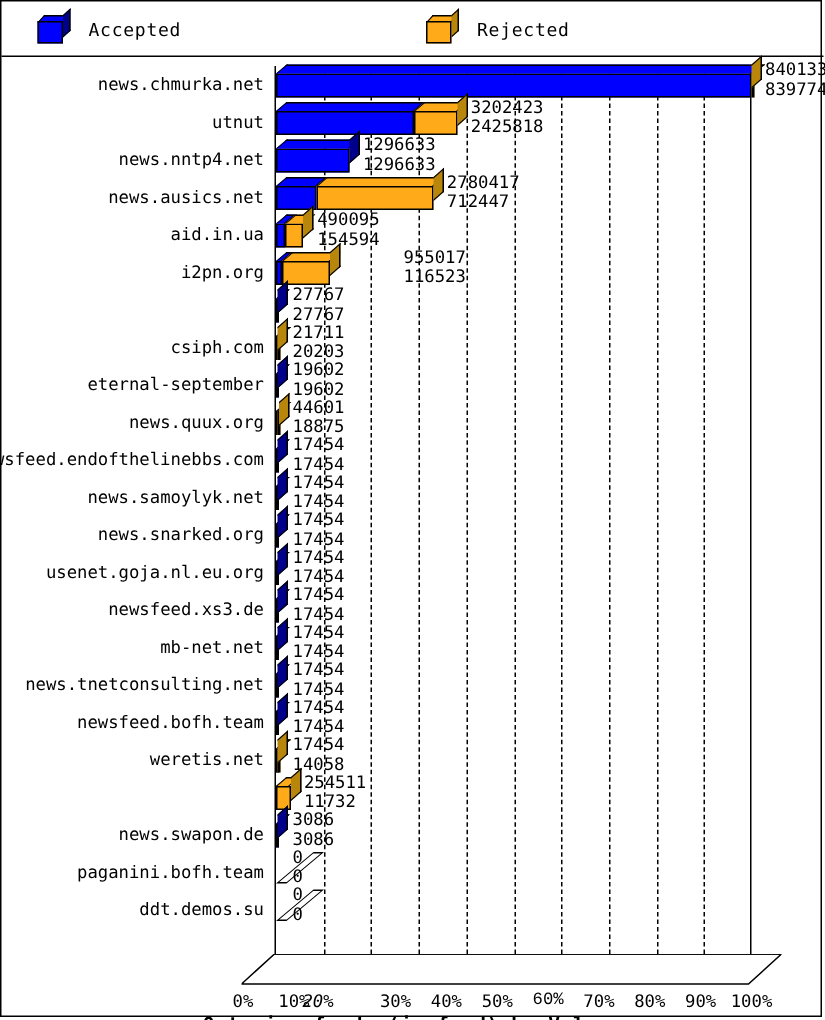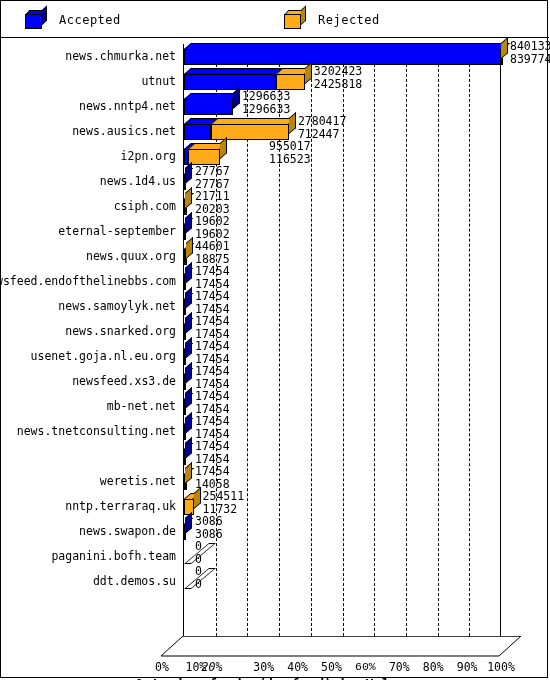--- a/index.html
+++ b/index.html
@@ -194,37 +194,52 @@
               <div class="top3d rej" style="left: 26.8821px; width: 78.0288px; background: rgb(255, 170, 25);"></div>
               <div class="side3d rej" style="left: 104.911px; background: rgb(184, 134, 11);"></div>
             </div>
             <div class="vals" style="left: 113.911px;">
               <div>2780417</div>
               <div>712447</div>
             </div>
           </div>
         </div>
         <div class="row">
+          <div class="rowlabel">aid.in.ua</div>
+          <div class="barwrap">
+            <div class="bar3d" style="width: 18.4923px;">
+              <div class="seg acc" style="left: 0px; width: 5.83315px; background: rgb(0, 0, 255);"></div>
+              <div class="seg rej" style="left: 5.83315px; width: 12.6592px; background: rgb(255, 170, 25);"></div>
+              <div class="top3d acc" style="left: 0px; width: 5.83315px; background: rgb(0, 0, 255);"></div>
+              <div class="top3d rej" style="left: 5.83315px; width: 12.6592px; background: rgb(255, 170, 25);"></div>
+              <div class="side3d rej" style="left: 18.4923px; background: rgb(184, 134, 11);"></div>
+            </div>
+            <div class="vals" style="left: 27.4923px;">
+              <div>490095</div>
+              <div>154594</div>
+            </div>
+          </div>
+        </div>
+        <div class="row">
           <div class="rowlabel">i2pn.org</div>
           <div class="barwrap">
             <div class="bar3d" style="width: 36.0348px;">
               <div class="seg acc" style="left: 0px; width: 4.39666px; background: rgb(0, 0, 255);"></div>
               <div class="seg rej" style="left: 4.39666px; width: 31.6381px; background: rgb(255, 170, 25);"></div>
               <div class="top3d acc" style="left: 0px; width: 4.39666px; background: rgb(0, 0, 255);"></div>
               <div class="top3d rej" style="left: 4.39666px; width: 31.6381px; background: rgb(255, 170, 25);"></div>
               <div class="side3d rej" style="left: 36.0348px; background: rgb(184, 134, 11);"></div>
             </div>
             <div class="vals" style="left: 45.0348px; margin-left: 40px;">
               <div>955017</div>
               <div>116523</div>
             </div>
           </div>
         </div>
         <div class="row">
-          <div class="rowlabel">news.1d4.us</div>
           <div class="barwrap">
             <div class="bar3d" style="width: 2px;">
               <div class="seg acc" style="left: 0px; width: 1.04771px; background: rgb(0, 0, 255);"></div>
               <div class="top3d acc" style="left: 0px; width: 1.04771px; background: rgb(0, 0, 255);"></div>
               <div class="side3d acc" style="left: 1.04771px; background: rgb(0, 0, 139);"></div>
             </div>
             <div class="vals" style="left: 11px;">
               <div>27767</div>
               <div>27767</div>
             </div>
@@ -368,20 +383,21 @@
               <div class="top3d acc" style="left: 0px; width: 1px; background: rgb(0, 0, 255);"></div>
               <div class="side3d acc" style="left: 1px; background: rgb(0, 0, 139);"></div>
             </div>
             <div class="vals" style="left: 11px;">
               <div>17454</div>
               <div>17454</div>
             </div>
           </div>
         </div>
         <div class="row">
+          <div class="rowlabel">newsfeed.bofh.team</div>
           <div class="barwrap">
             <div class="bar3d" style="width: 2px;">
               <div class="seg acc" style="left: 0px; width: 1px; background: rgb(0, 0, 255);"></div>
               <div class="top3d acc" style="left: 0px; width: 1px; background: rgb(0, 0, 255);"></div>
               <div class="side3d acc" style="left: 1px; background: rgb(0, 0, 139);"></div>
             </div>
             <div class="vals" style="left: 11px;">
               <div>17454</div>
               <div>17454</div>
             </div>
@@ -397,21 +413,20 @@
               <div class="top3d rej" style="left: 0.530438px; width: 1px; background: rgb(255, 170, 25);"></div>
               <div class="side3d rej" style="left: 1px; background: rgb(184, 134, 11);"></div>
             </div>
             <div class="vals" style="left: 11px;">
               <div>17454</div>
               <div>14058</div>
             </div>
           </div>
         </div>
         <div class="row">
-          <div class="rowlabel">nntp.terraraq.uk</div>
           <div class="barwrap">
             <div class="bar3d" style="width: 9.60323px;">
               <div class="seg acc" style="left: 0px; width: 1px; background: rgb(0, 0, 255);"></div>
               <div class="seg rej" style="left: 0.442673px; width: 9.16056px; background: rgb(255, 170, 25);"></div>
               <div class="top3d acc" style="left: 0px; width: 1px; background: rgb(0, 0, 255);"></div>
               <div class="top3d rej" style="left: 0.442673px; width: 9.16056px; background: rgb(255, 170, 25);"></div>
               <div class="side3d rej" style="left: 9.60323px; background: rgb(184, 134, 11);"></div>
             </div>
             <div class="vals" style="left: 18.6032px;">
               <div>254511</div>

